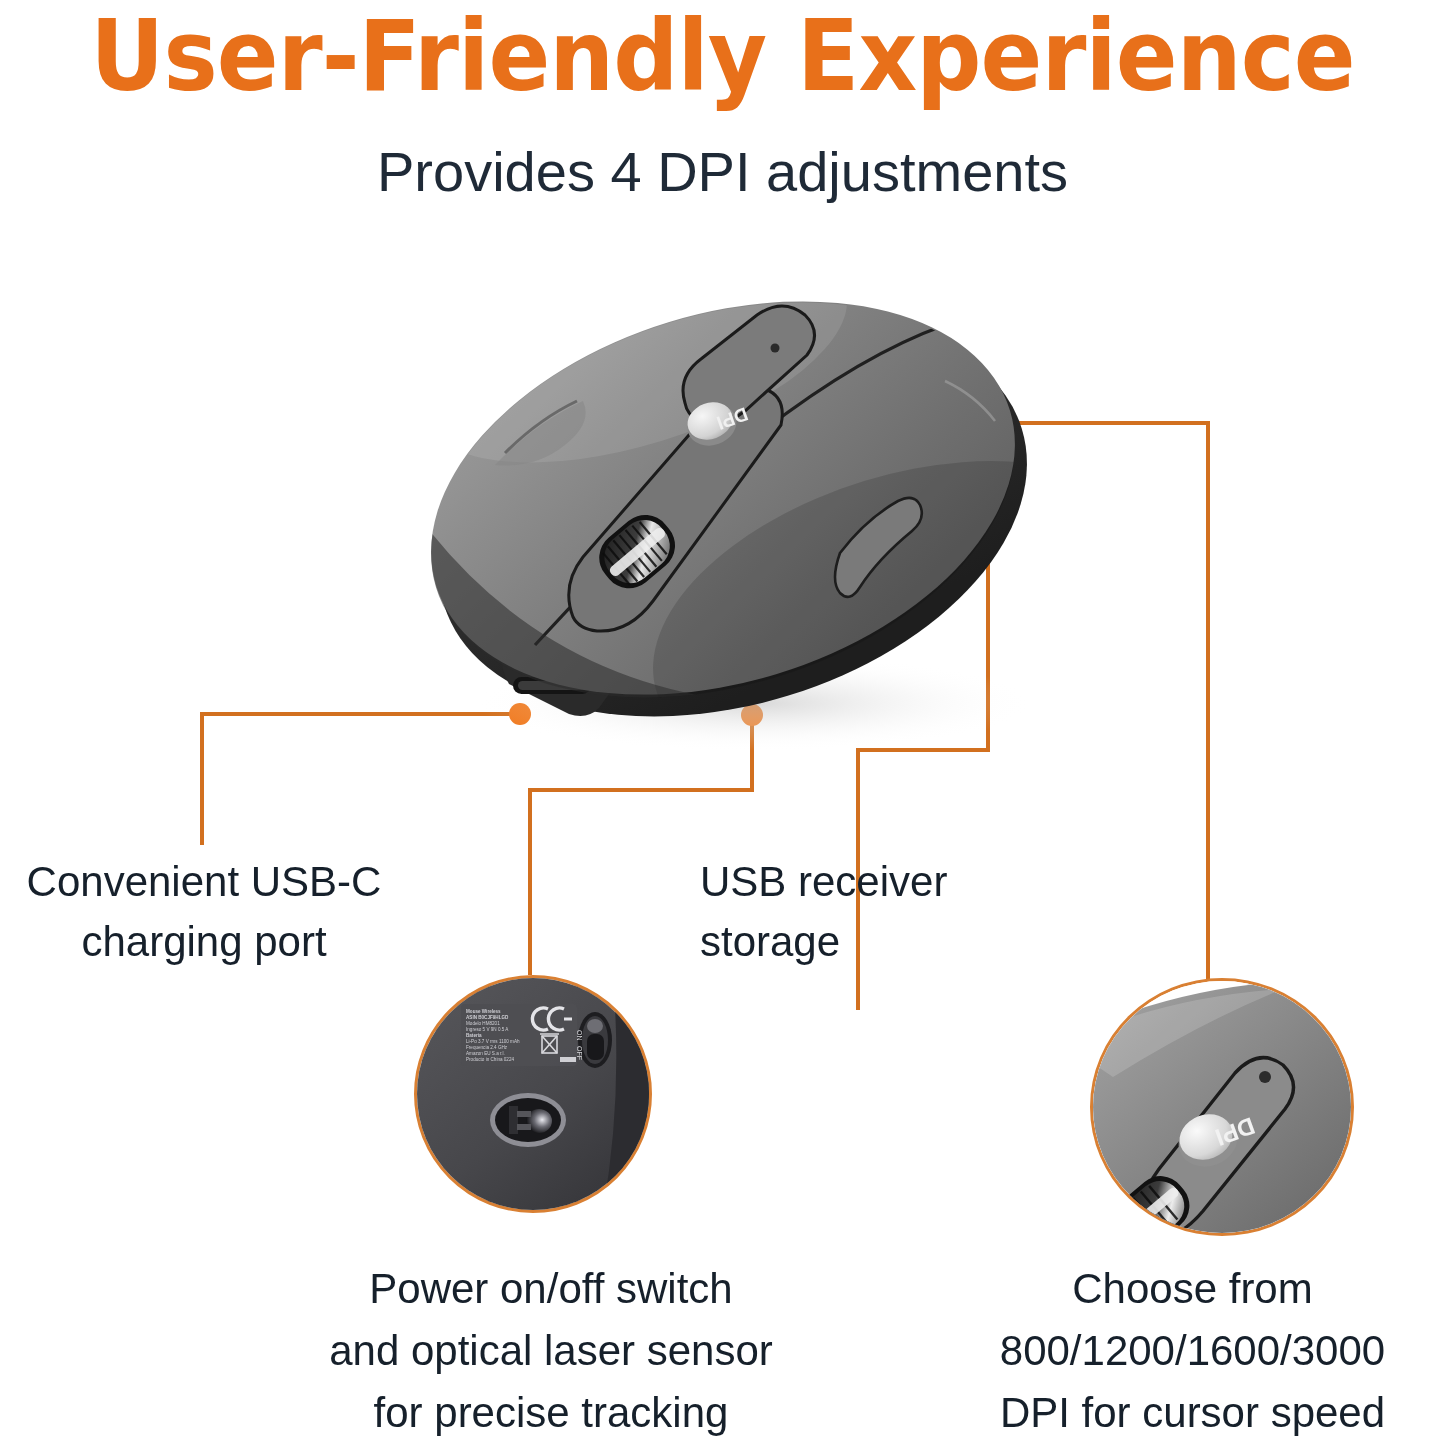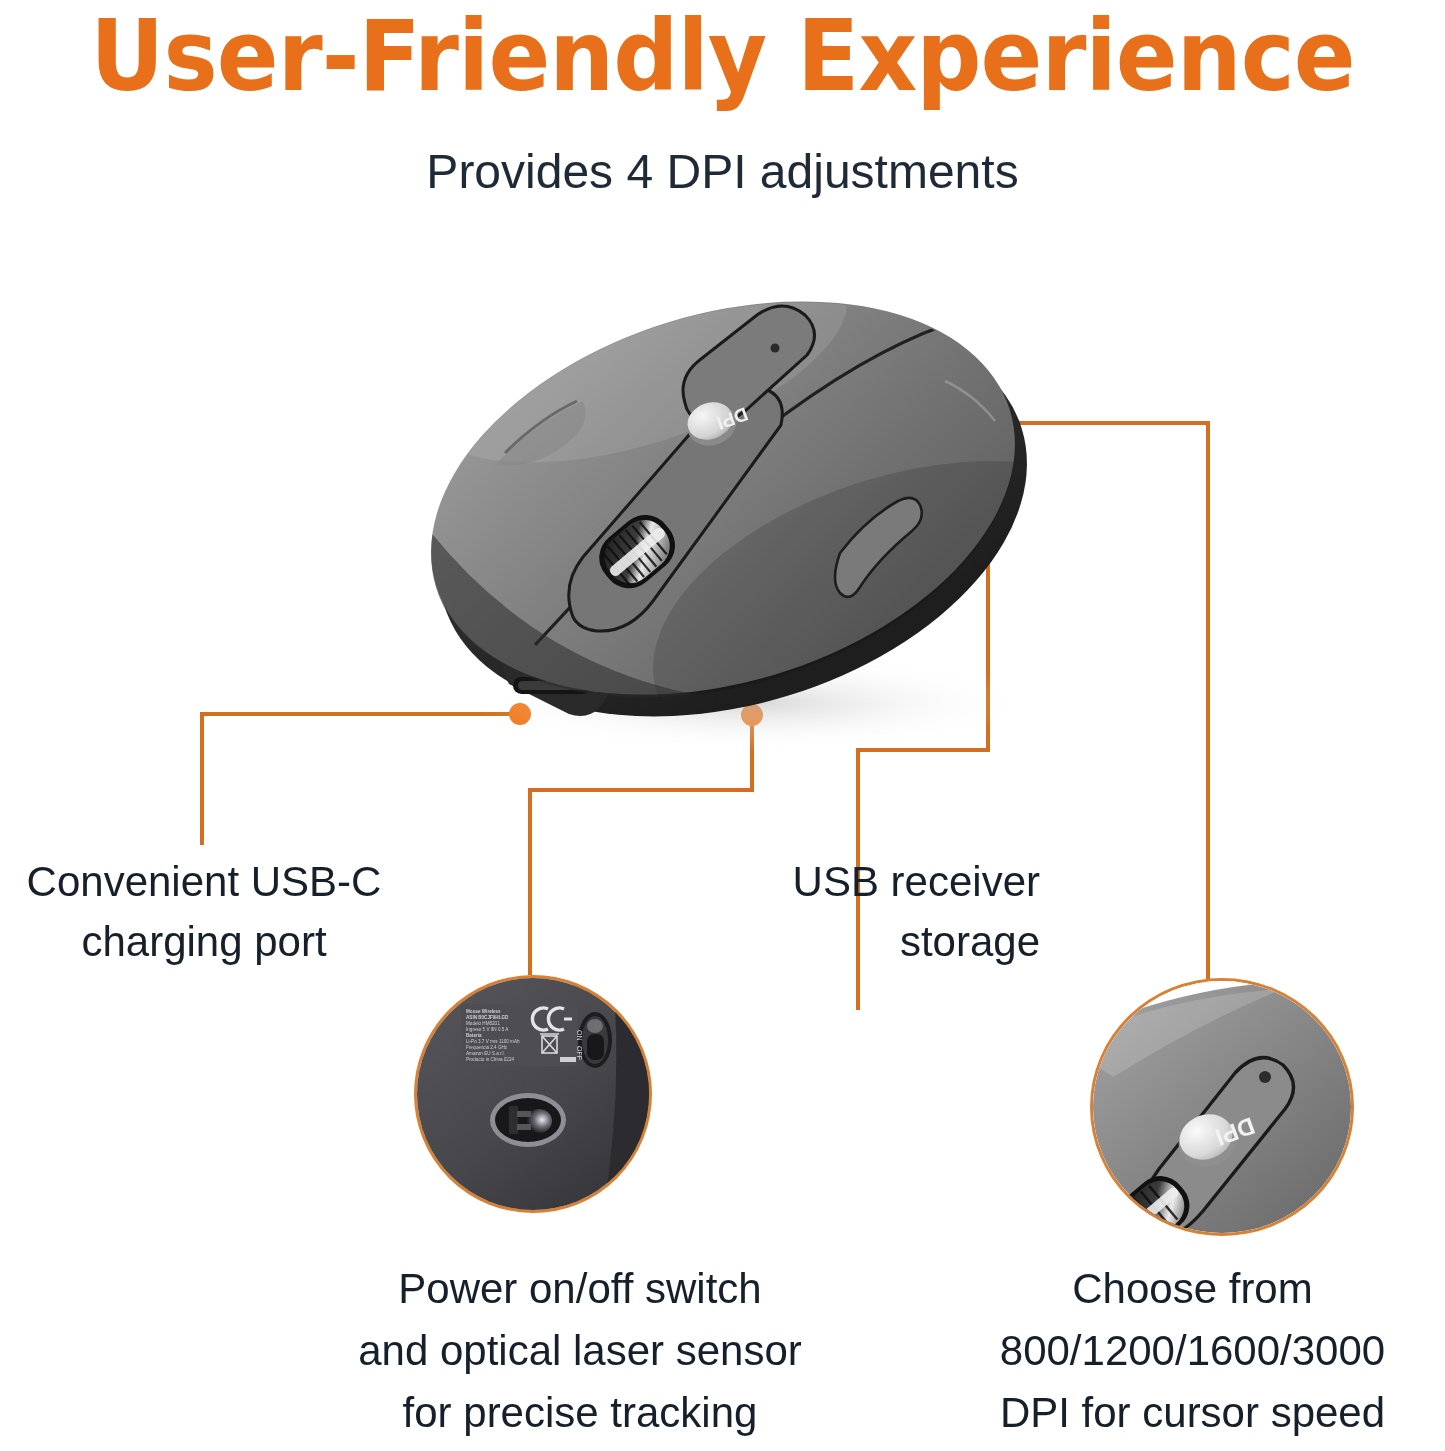--- a/index.html
+++ b/index.html
@@ -19,49 +19,49 @@
     letter-spacing:-1px;
     color:#E8701A;
     font-family:"DejaVu Sans","Liberation Sans",sans-serif;
     transform:scaleX(0.93);
     transform-origin:center top;
     white-space:nowrap;
   }
   .subtitle{
     position:absolute;left:0;top:140px;width:1445px;
     text-align:center;
-    font-size:48px;line-height:64px;
+    font-size:56px;line-height:64px;
     font-weight:400;
     color:#1F2A37;
     white-space:nowrap;
   }
 
   
   .callout{
     position:absolute;
     color:#16202B;
     font-size:42px;
     line-height:60px;
     font-weight:400;
     text-align:center;
     white-space:pre-line;
   }
   .callout-usbc{left:-6px;top:852px;width:420px;text-align:center;}
-  .callout-recv{left:700px;top:852px;width:340px;text-align:right;}
+  .callout-recv{left:700px;top:852px;width:340px;text-align:left;}
 
   .caption{
     position:absolute;
     color:#16202B;
     font-size:42px;
     line-height:62px;
     font-weight:400;
     text-align:center;
     white-space:pre-line;
   }
-  .caption-power{left:270px;top:1258px;width:620px;}
+  .caption-power{left:241px;top:1258px;width:620px;}
   .caption-dpi{left:940px;top:1258px;width:505px;}
 
   
   .wires{position:absolute;left:0;top:0;width:1445px;height:1451px;pointer-events:none;}
 
   
   .mouse-wrap{position:absolute;left:385px;top:285px;width:680px;height:470px;}
 
   
   .detail{

